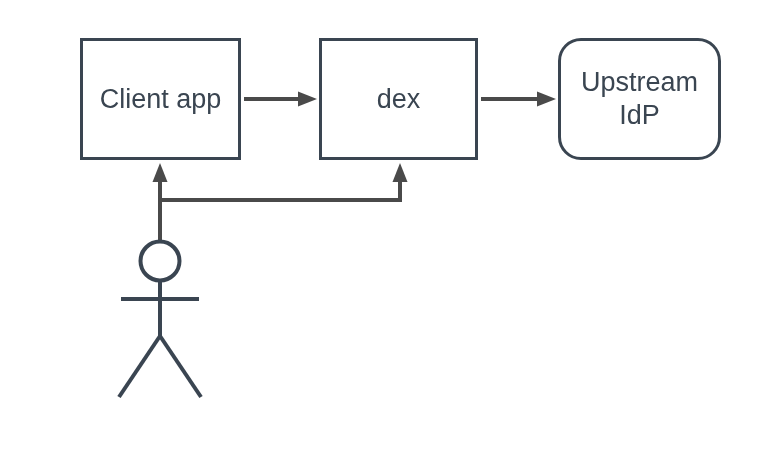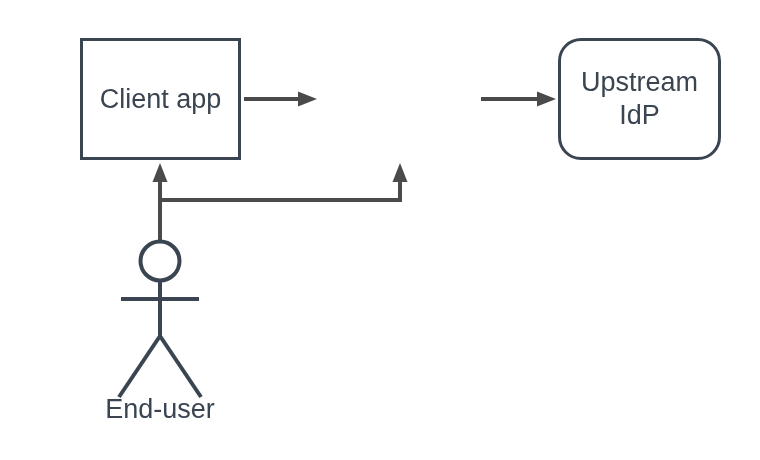--- a/index.html
+++ b/index.html
@@ -81,20 +81,22 @@
       <line x1="121" y1="299" x2="199" y2="299"></line>
       <line x1="160" y1="336" x2="119" y2="397"></line>
       <line x1="160" y1="336" x2="201" y2="397"></line>
     </g>
   </svg>
 
   <div class="node node-client-app">
     <span>Client app</span>
   </div>
 
+  <div class="node node-dex">
+    <span>dex</span>
+  </div>
 
   <div class="node node-upstream">
     <span>Upstream IdP</span>
   </div>
 
-  <div class="actor-label">End-user</div>
 
 </div>
 
 </body></html>

